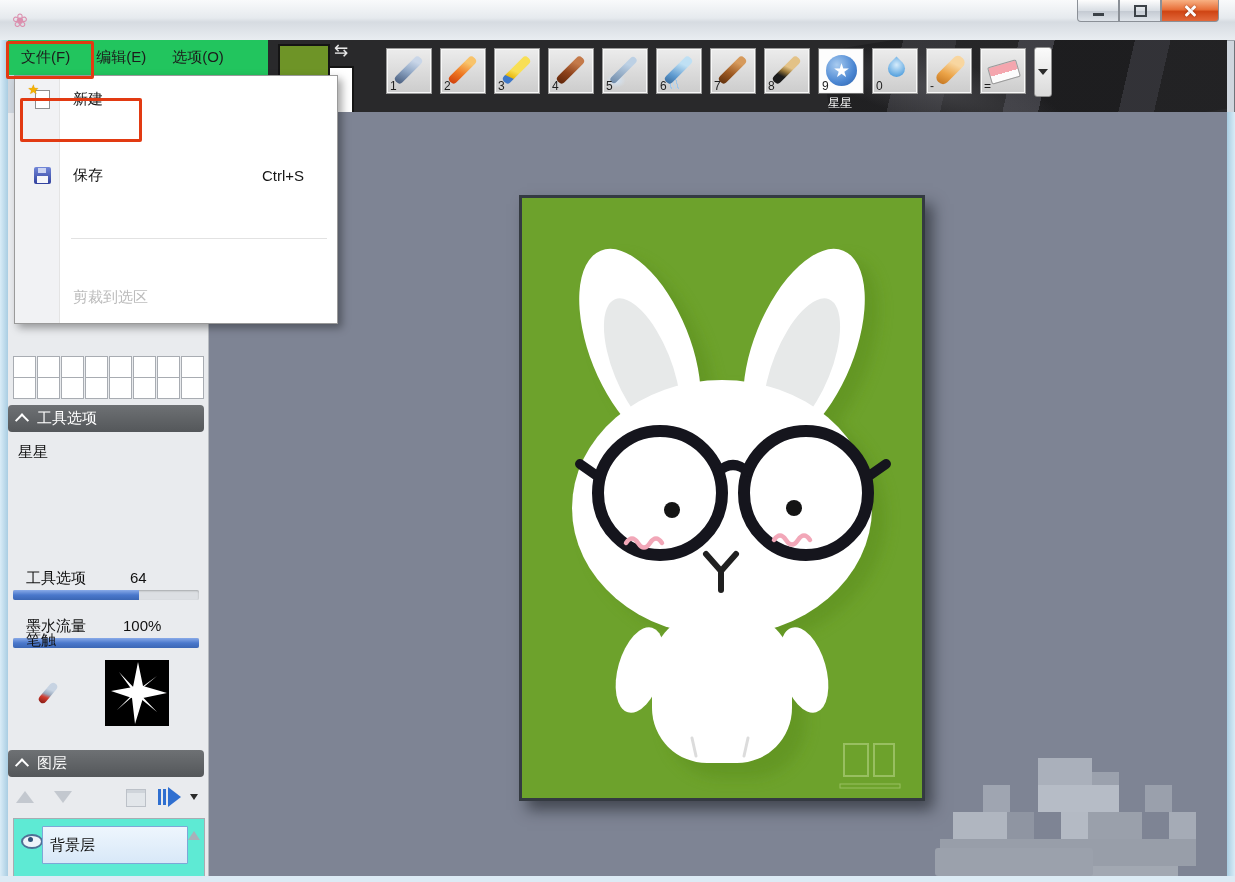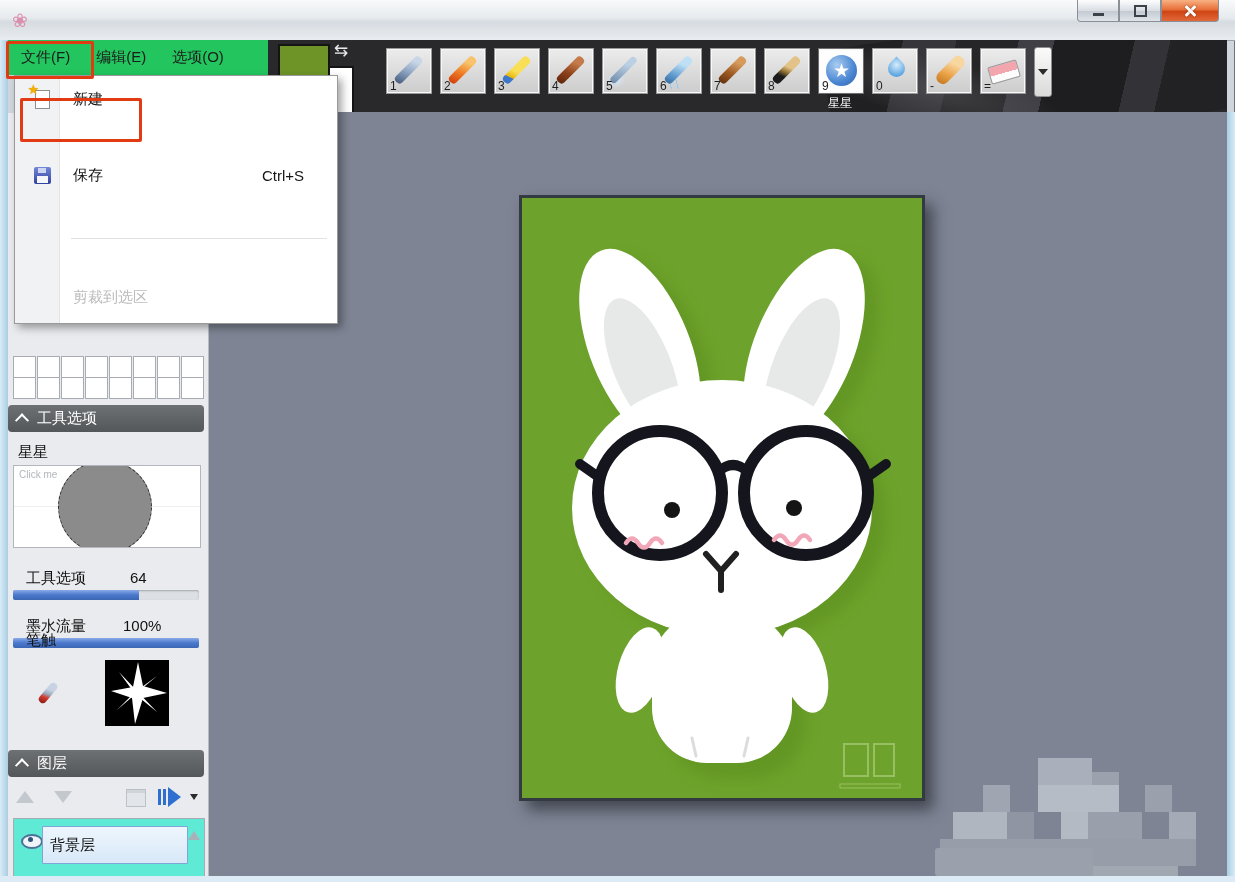--- a/index.html
+++ b/index.html
@@ -327,26 +327,20 @@
         <span class="pal-cell"></span>
         <span class="pal-cell"></span>
     </div>
 
     <div class="panel-h" style="top:292px">
       <span class="chev"></span>
       <span>工具选项</span>
     </div>
     <span class="side-label" style="left:10px;top:330px">星星</span>
 
-    <div class="preview">
-      <span class="hint">Click me</span>
-      <span class="crossh"></span>
-        <span class="crossv"></span>
-      <span class="brush-circle"></span>
-    </div>
 
     <span class="side-label" style="left:18px;top:456px">工具选项</span>
     <span class="val" style="left:122px;top:456px">64</span>
     <div class="slider" style="top:477px">
       <div class="fill" style="width: 68%;"></div>
     </div>
 
     <span class="side-label" style="left:18px;top:504px">墨水流量</span>
     <span class="val" style="left:115px;top:504px">100%</span>
     <div class="slider" style="top:525px">

